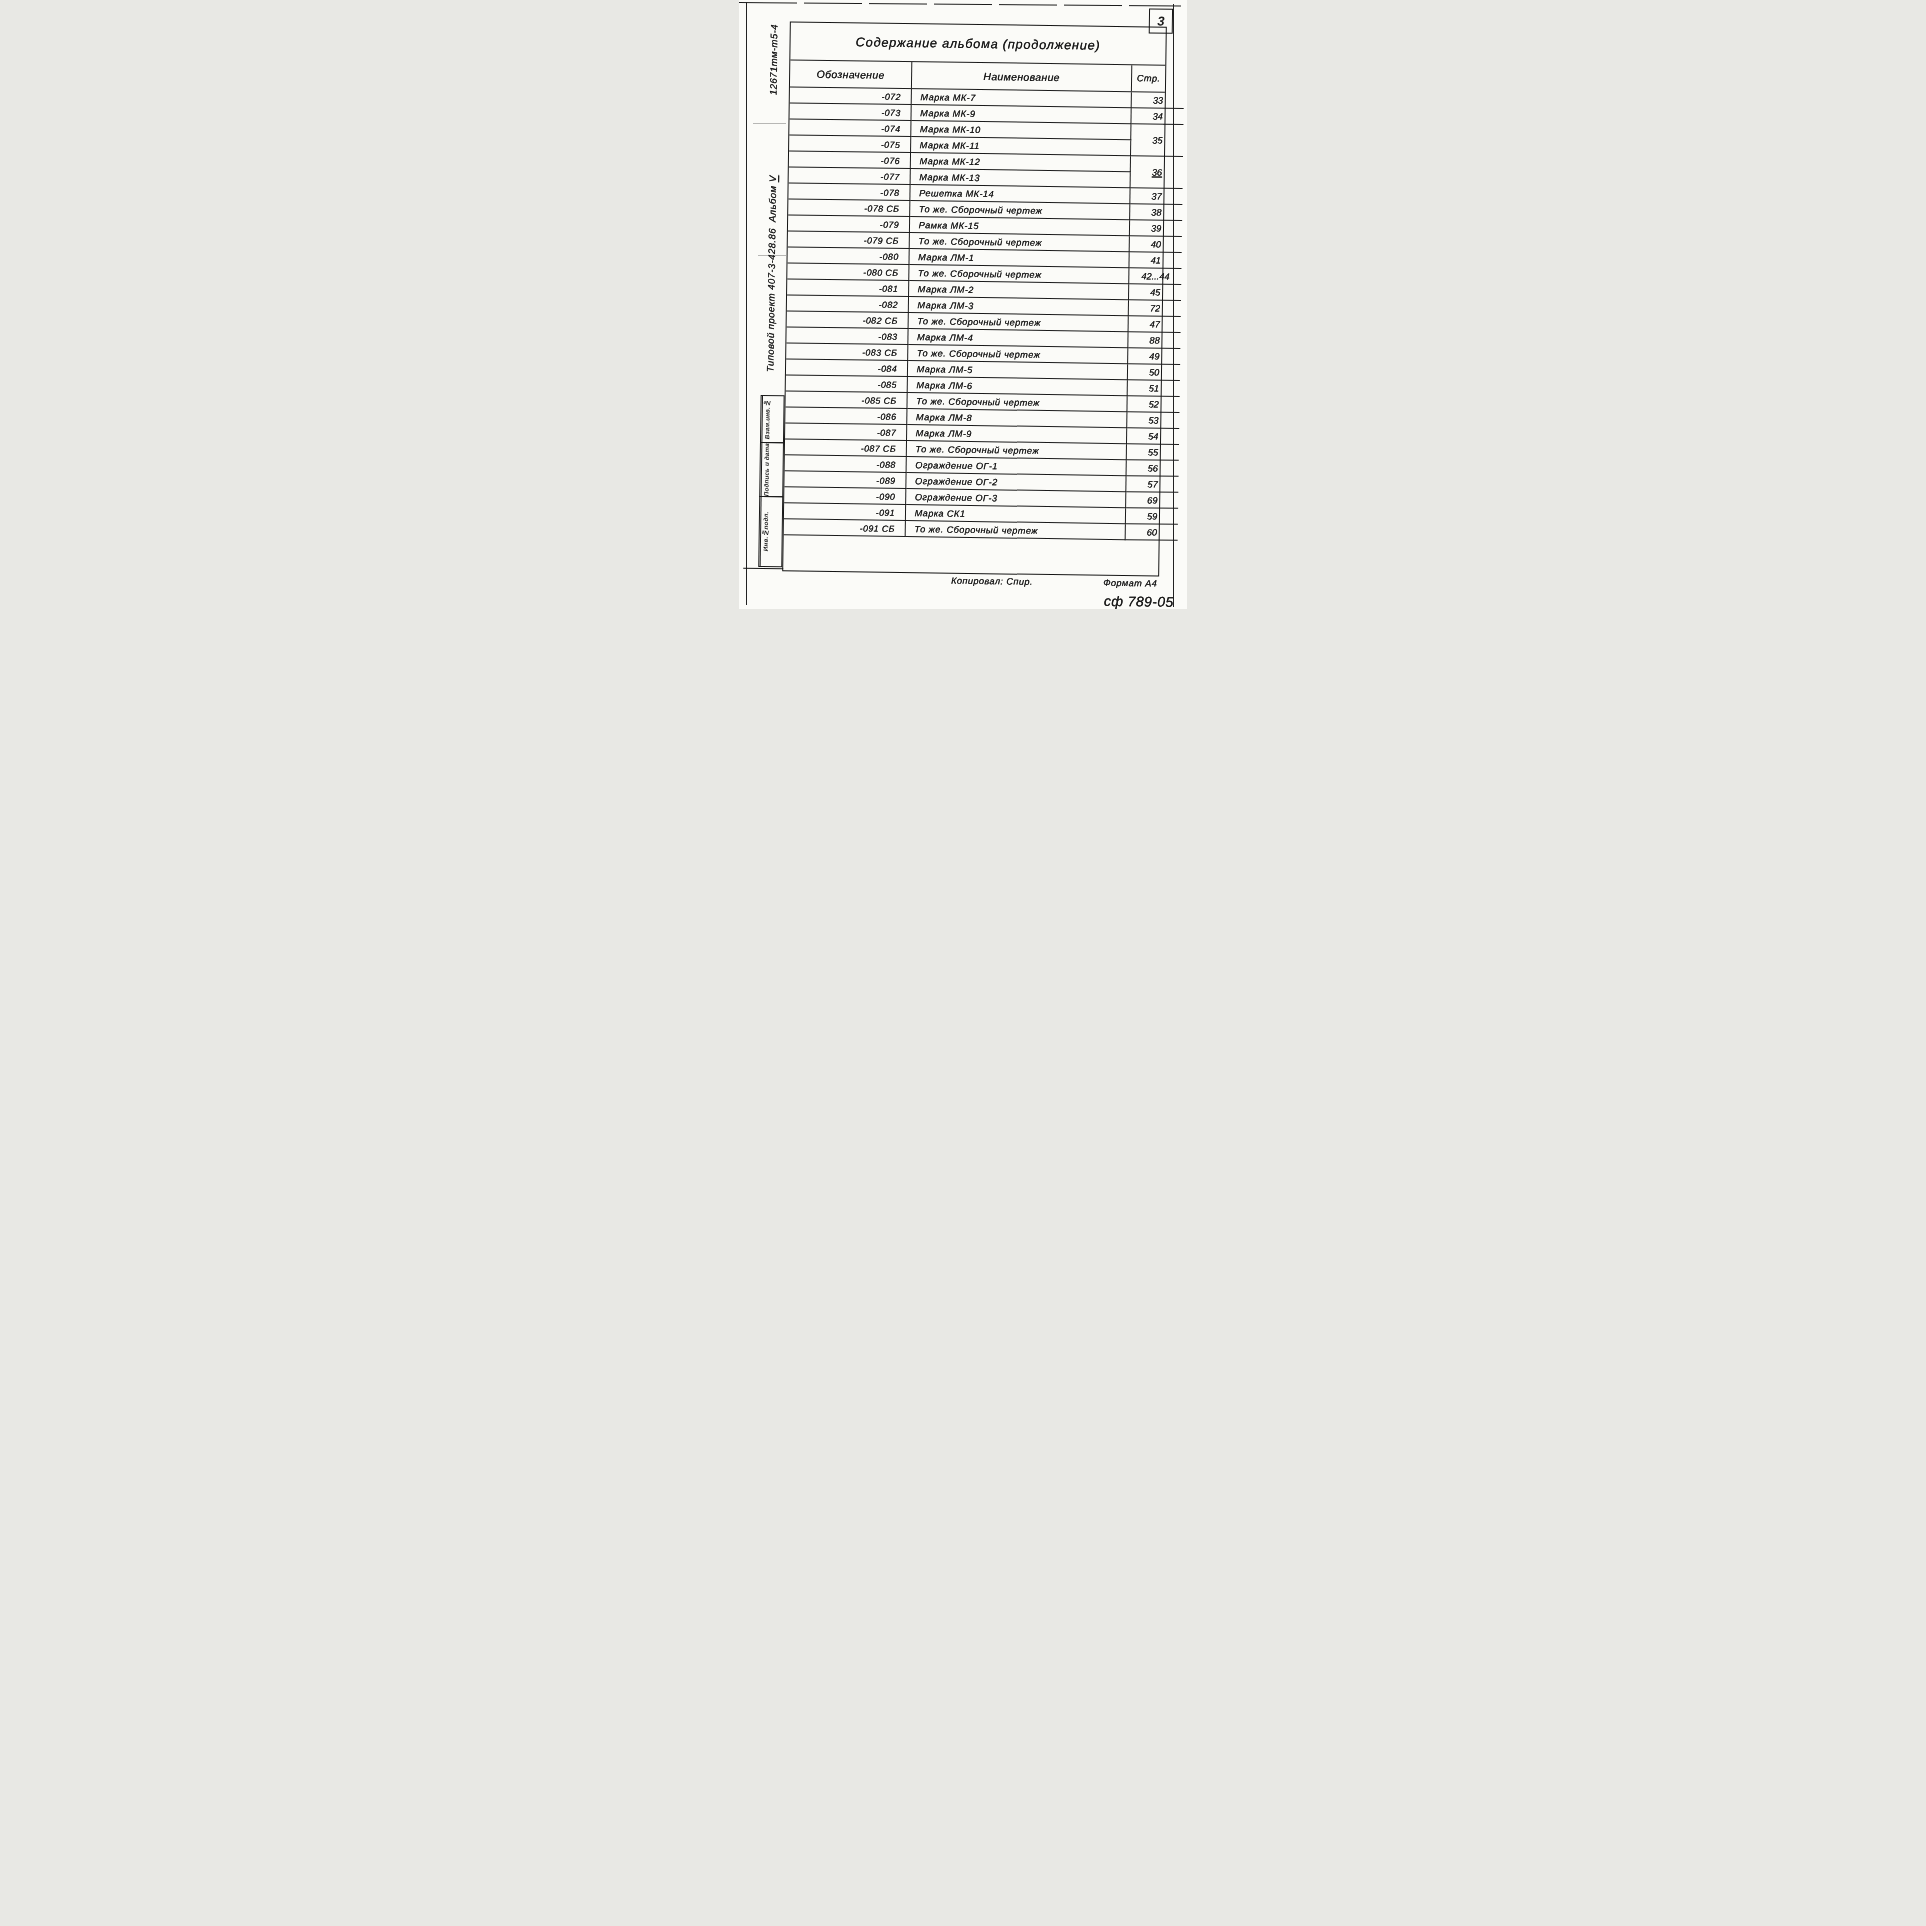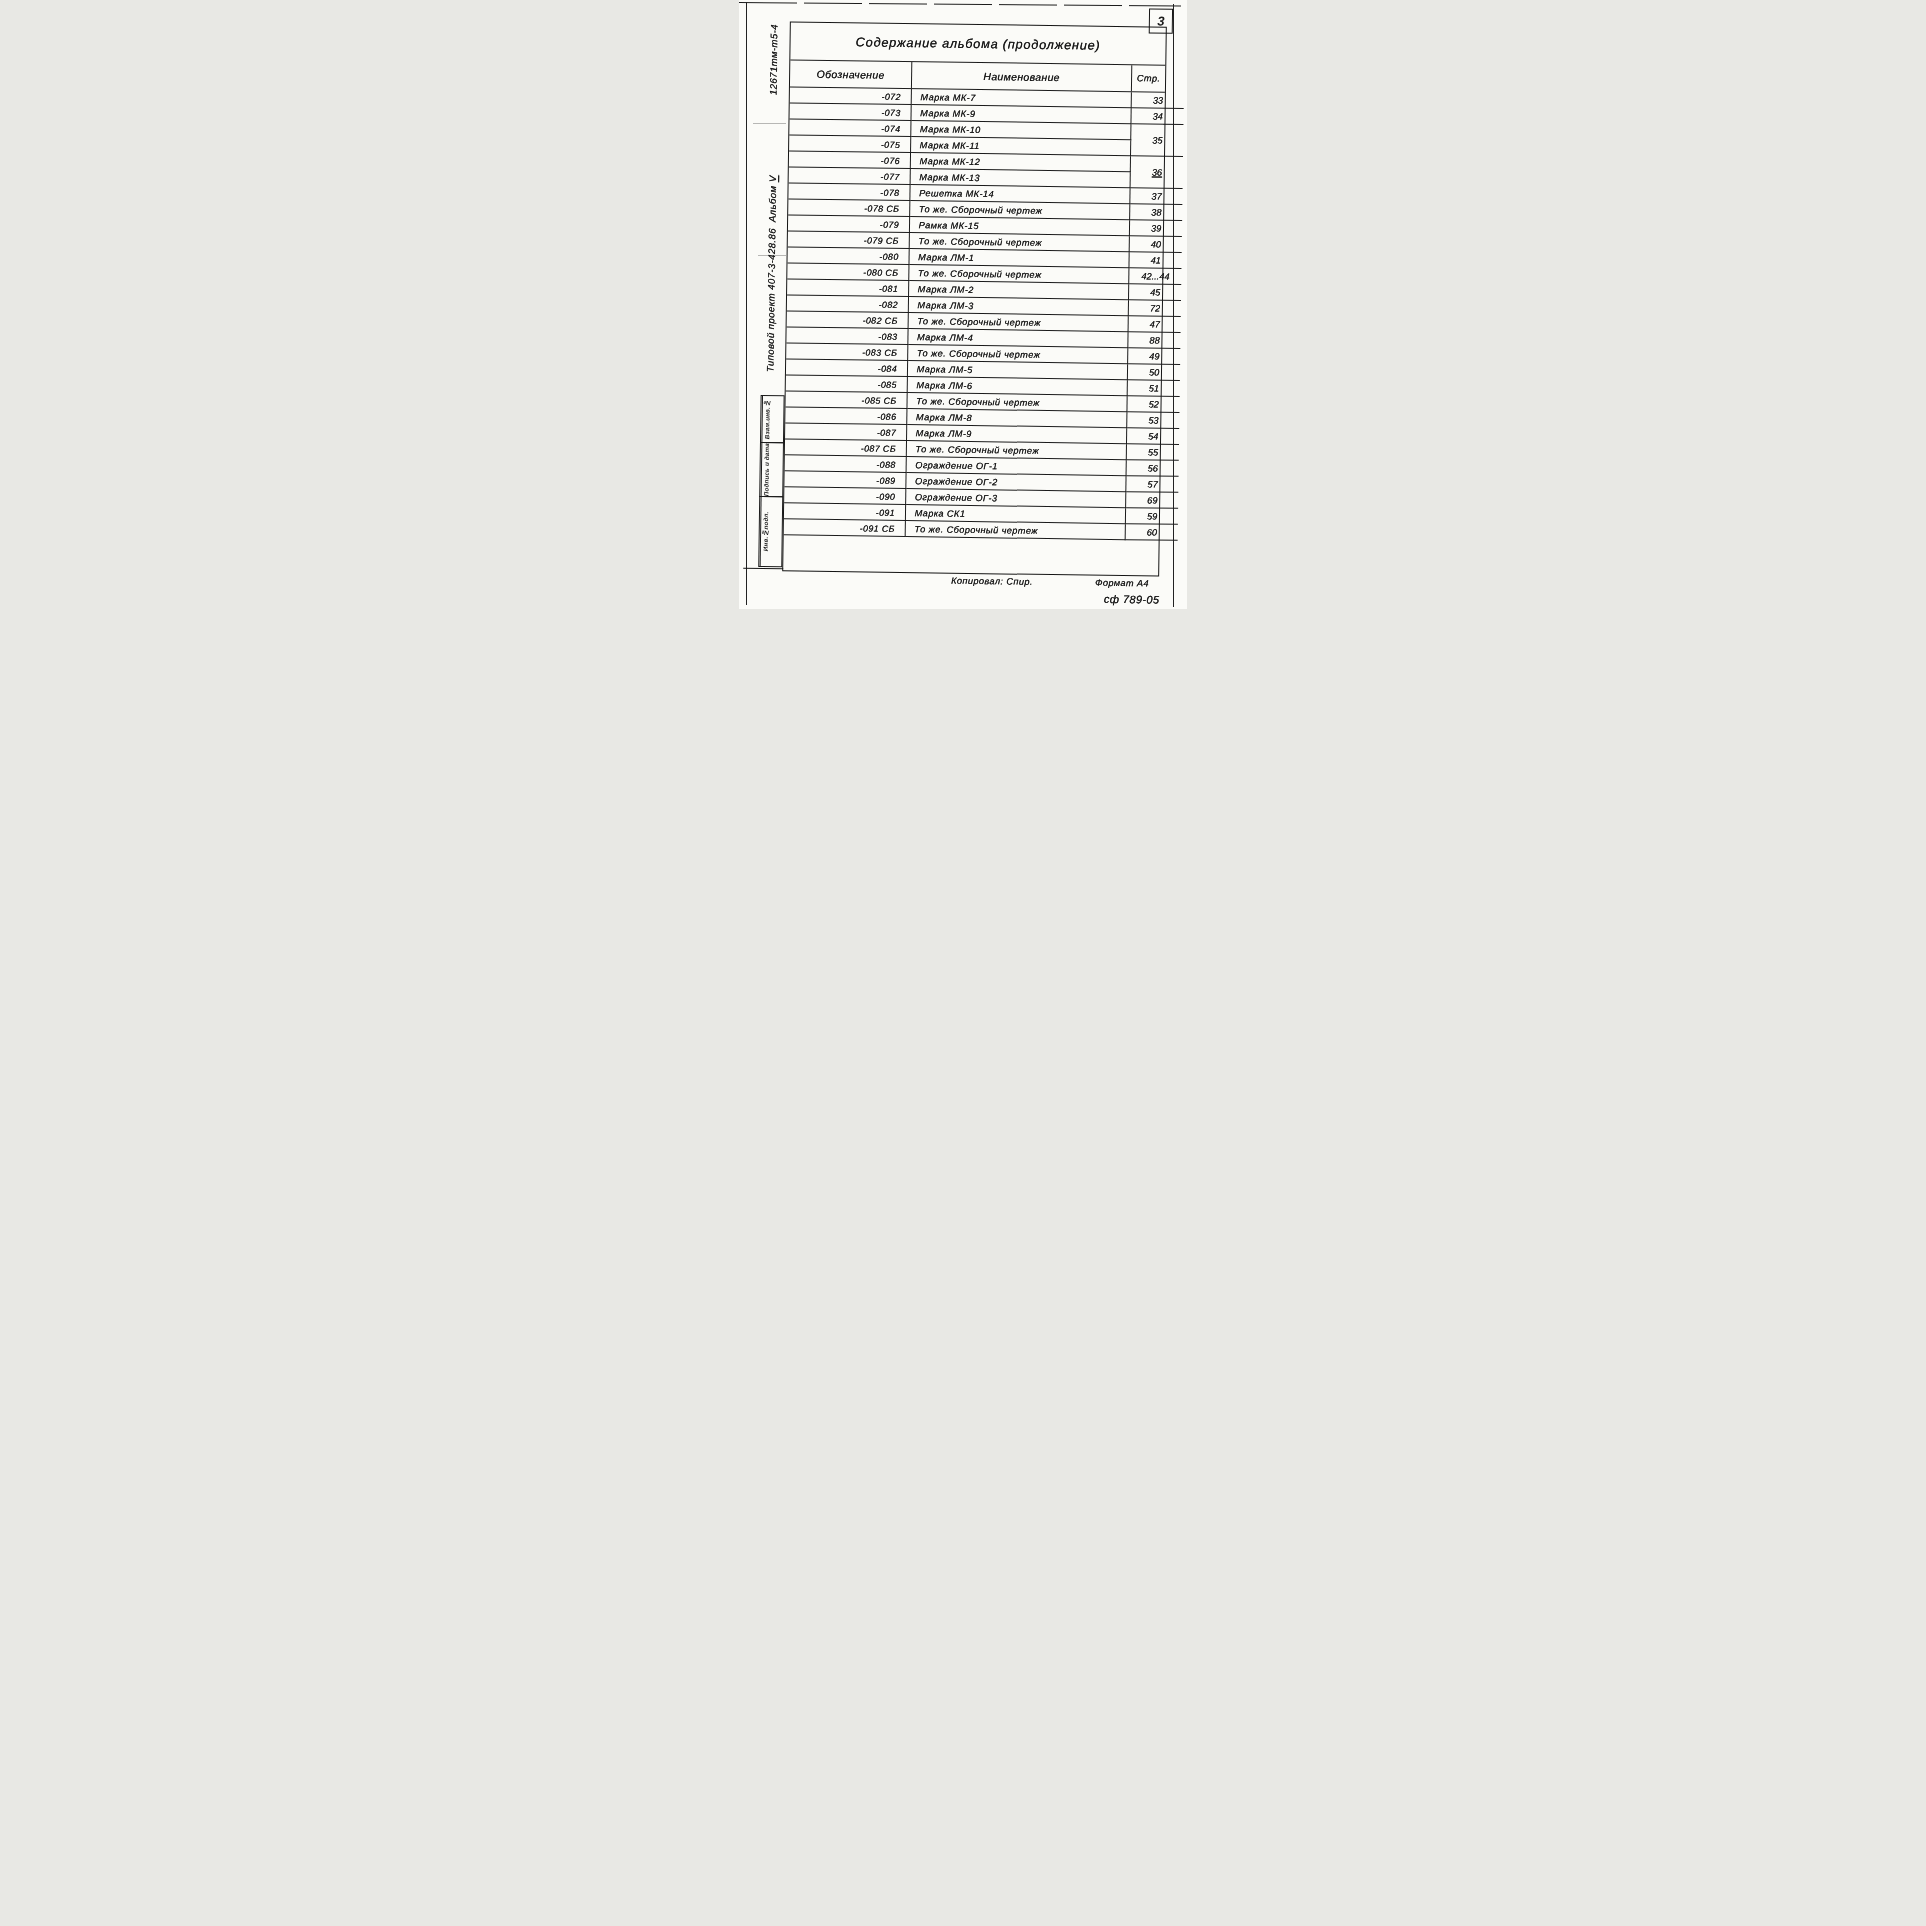--- a/index.html
+++ b/index.html
@@ -98,22 +98,22 @@
     display:flex;align-items:center;justify-content:center;
     font-size:6.2px;font-style:italic;font-weight:bold;white-space:nowrap;
     letter-spacing:0.2px;
   }
   .sb1{top:0;height:48px;}
   .sb2{top:47px;height:55px;}
   .sb3{top:101px;height:71px;}
   
   .footer-text{position:absolute;font-style:italic;text-shadow:0.2px 0 0 currentColor;white-space:nowrap;}
   .f-copied{left:216px;top:576px;font-size:9.2px;letter-spacing:0.4px;}
-  .f-format{left:360px;top:576px;width:62px;font-size:9.2px;letter-spacing:0.4px;}
-  .f-code{left:369px;top:591px;width:53px;text-align:center;font-size:11px;letter-spacing:0.4px;}
+  .f-format{left:360px;top:576px;width:62px;text-align:right;font-size:9.2px;letter-spacing:0.4px;}
+  .f-code{left:369px;top:591px;width:53px;text-align:center;font-size:14px;letter-spacing:0.4px;}
 </style>
 </head>
 <body>
 
 <div class="page">
 
   <div class="edge-top"></div>
   <div class="edge-left"></div>
   <div class="edge-right"></div>
   <div class="bleed" style="left:14px;top:123px;width:33px;"></div>

